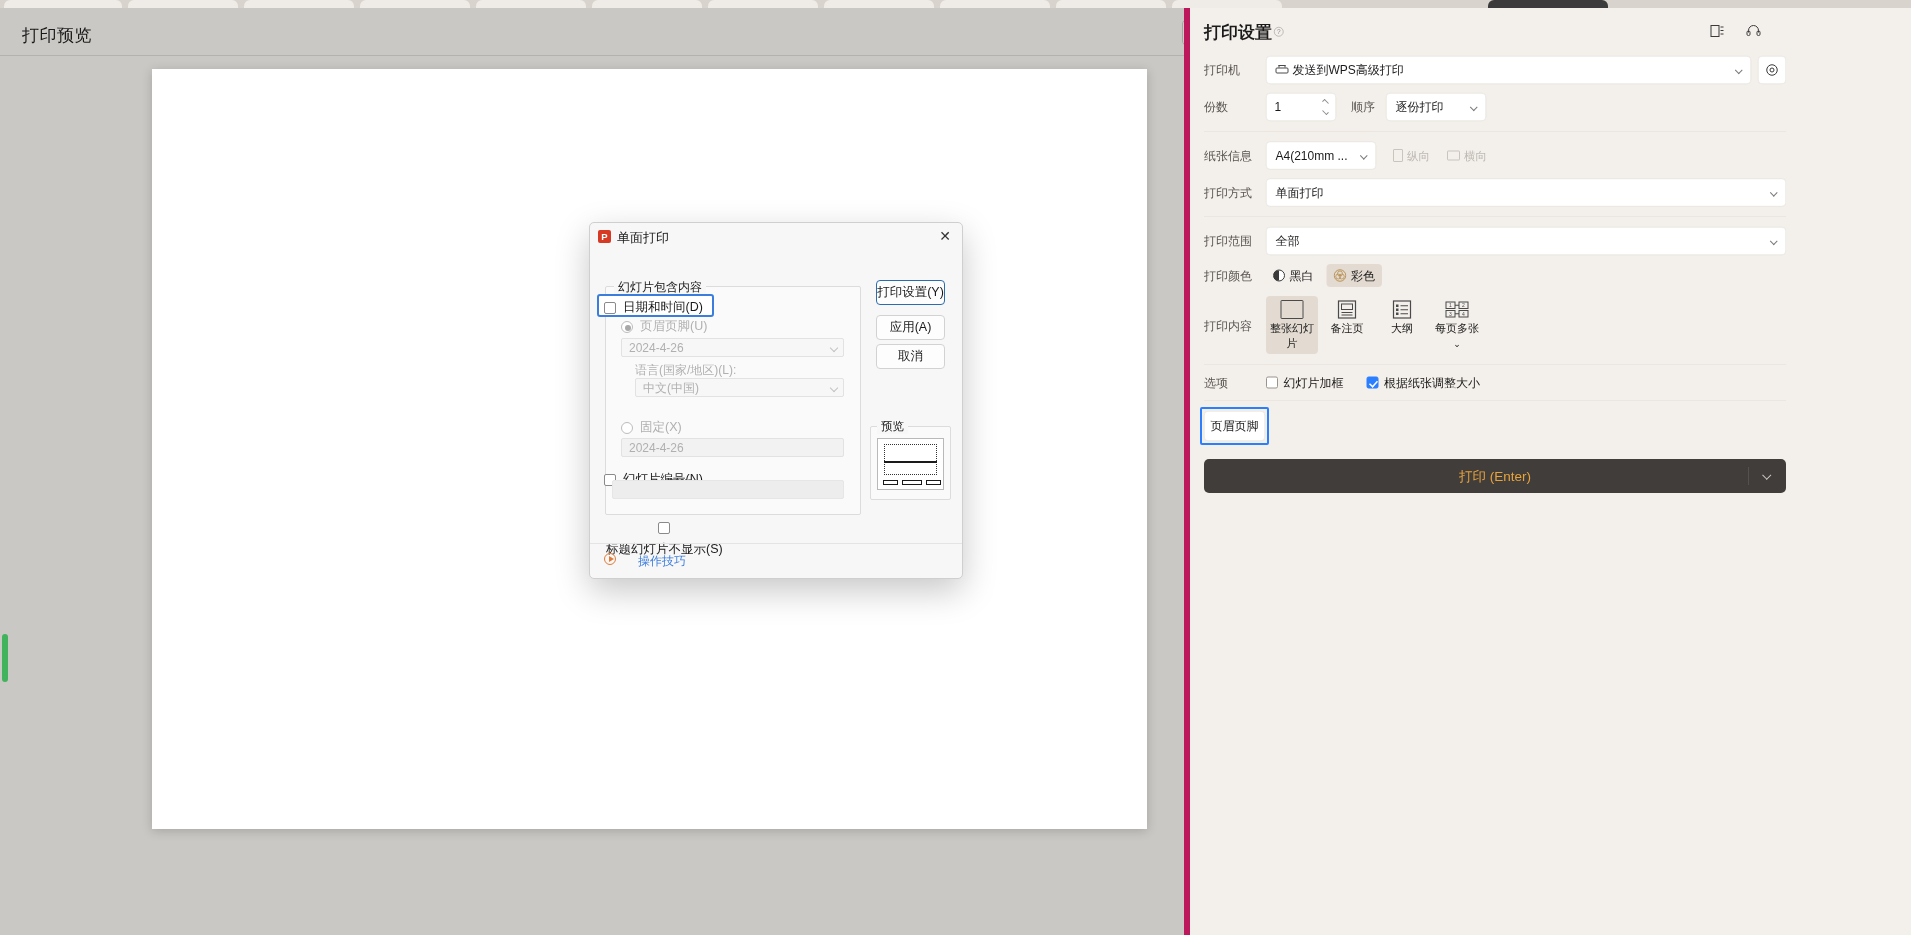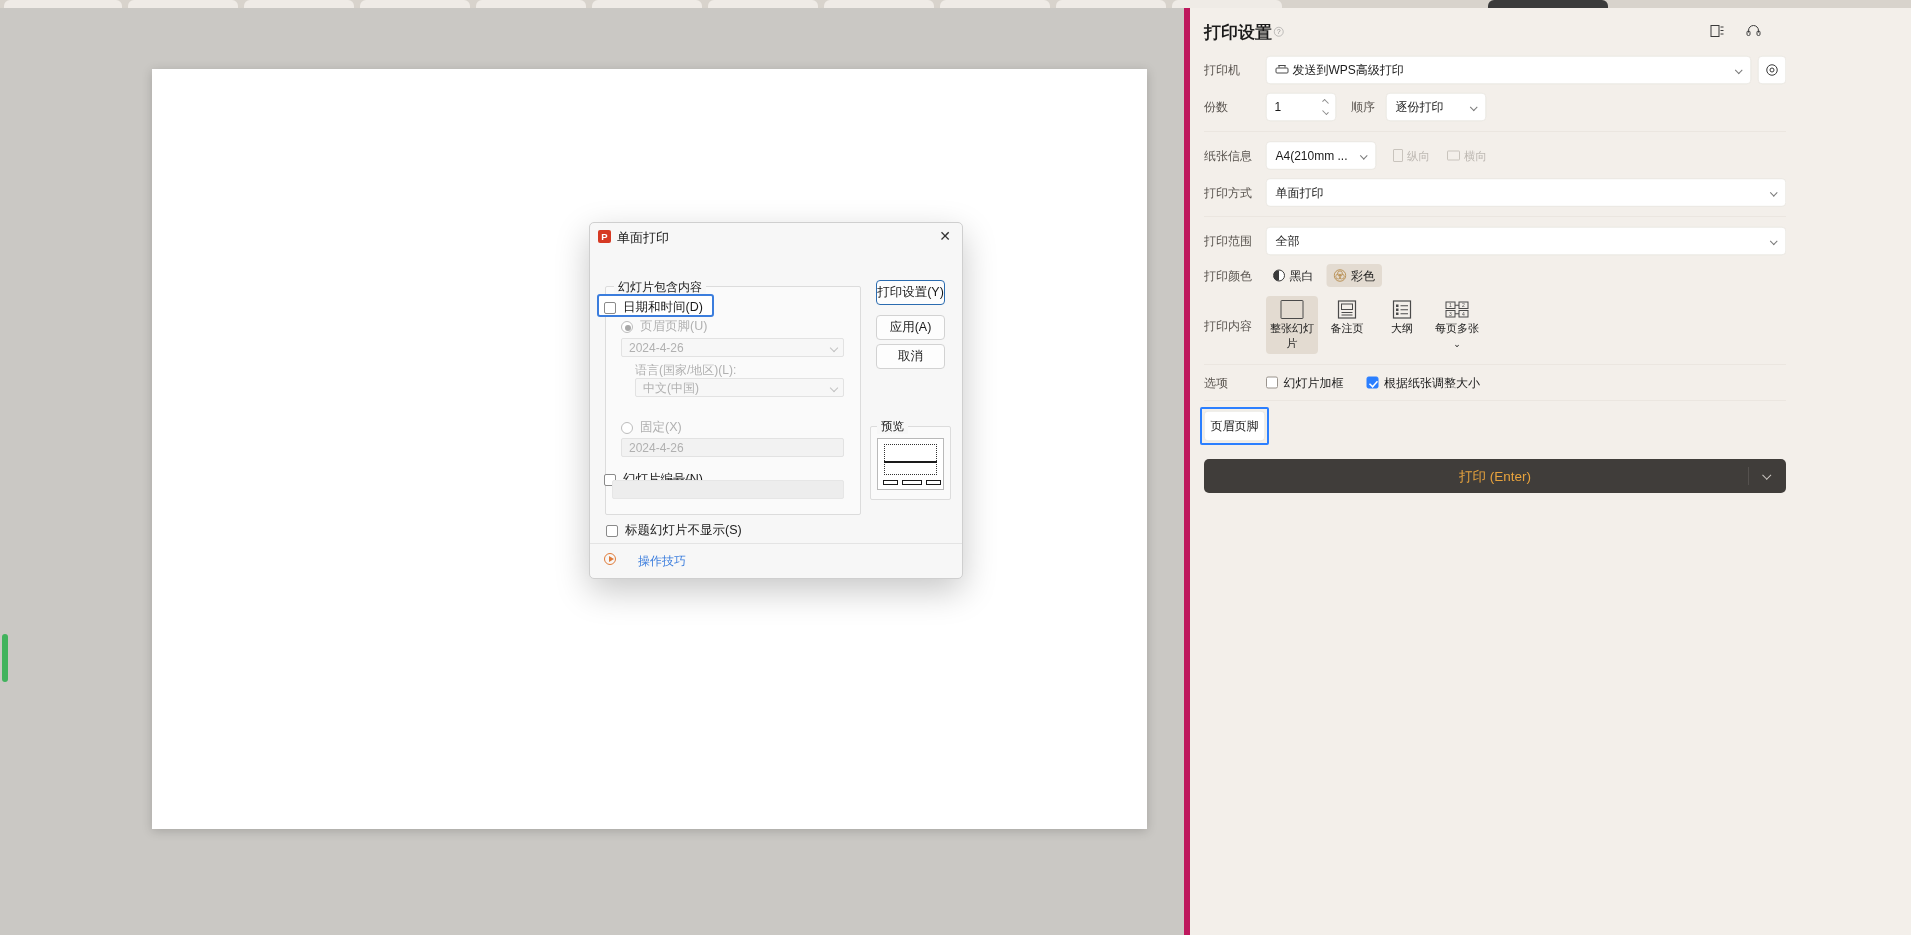--- a/index.html
+++ b/index.html
@@ -71,21 +71,21 @@
     border-radius:50%; background:#a8a8a8; }
   .dim { color: #b0b0b0; }
 
   #row-datetime { left: 14px; top: 76px; width: 115px; text-align: center; }
   #focus-datetime { position: absolute; left: 7px; top: 71px; width: 117px; height: 23px;
     border: 2px solid #3b7ddd; border-radius: 3px; background: #fff; }
   #row-auto { left: 31px; top: 95px; }
   #row-fixed { left: 31px; top: 196px; }
   #row-slidenum { left: 14px; top: 218px; margin-top: 30px; }
   #row-footer { left: 14px; top: 254px; margin-left: 44px; }
-  #row-titleskip { position: absolute; left: 16px; top: 299px; }
+  #row-titleskip { position: absolute; left: 16px; top: 299px; flex-direction: column; }
 
   .txtfield { position: absolute; height: 19px; border: 1px solid #e2e2e2; background: #f2f2f2;
     font-size: 12px; color: #b0b0b0; padding: 0 7px; line-height: 18px; border-radius: 2px; }
   .combo { position: absolute; height: 19px; border: 1px solid #e2e2e2; background: #f7f7f7;
     font-size: 12px; color: #b0b0b0; padding: 0 7px; line-height: 18px; border-radius: 2px; }
   .combo .car { position: absolute; right: 6px; top: 5.5px; width: 6px; height: 6px;
     border-right: 1.3px solid #c2c2c2; border-bottom: 1.3px solid #c2c2c2; transform: rotate(45deg); }
 
   #fld-auto { left: 31px; top: 115px; width: 223px; }
   #lbl-lang { position: absolute; left: 45px; top: 139px; font-size: 12px; color: #b0b0b0; }
@@ -219,20 +219,30 @@
   <div class="tabchip" style="left:708px;width:110px;"></div>
   <div class="tabchip" style="left:824px;width:110px;"></div>
   <div class="tabchip" style="left:940px;width:110px;"></div>
   <div class="tabchip" style="left:1056px;width:110px;"></div>
   <div class="tabchip" style="left:1172px;width:110px;"></div>
   <div class="tabchip dark" style="left:1488px;width:120px;"></div>
 </div>
 
 <div id="preview-pane">
 
+  <div id="preview-header">
+    <div id="preview-title">打印预览</div>
+    <div id="exit-preview-btn">
+      <span class="exit-ico">
+          <i></i>
+          <b></b>
+        </span>
+      <span>退出预览</span>
+    </div>
+  </div>
 
   <div id="page-sheet"></div>
   <div id="scroll-pill"></div>
 
   <div id="hf-dialog">
 
     <div id="hf-titlebar">
       <div id="hf-app-icon">P</div>
       <div id="hf-title">单面打印</div>
       <div id="hf-close">✕</div>

